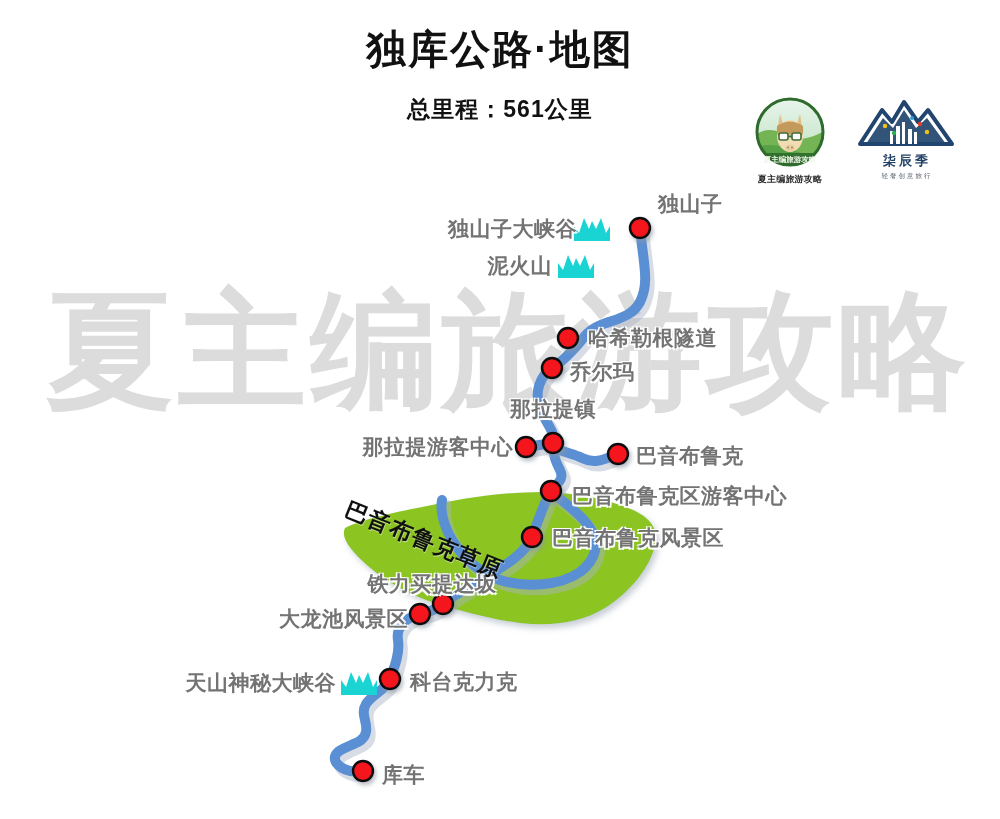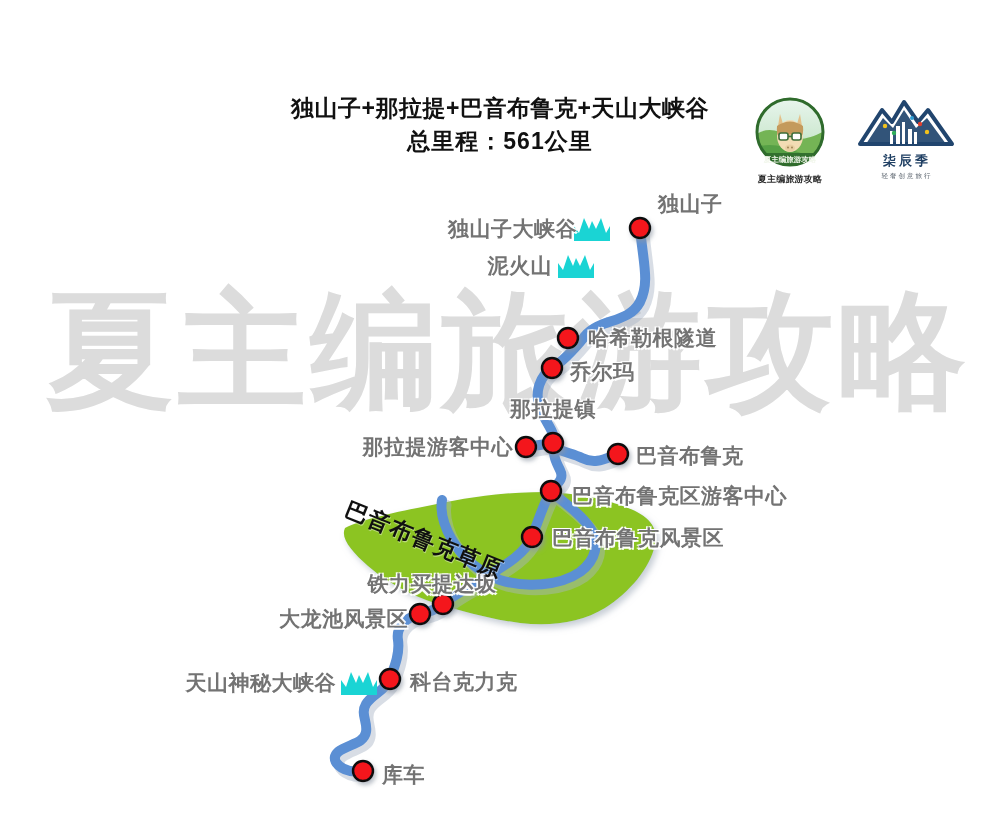--- a/index.html
+++ b/index.html
@@ -288,23 +288,23 @@
           <path d="M1 25 L1 10 L6 17 L11 2 L16 13 L19 5 L23 13 L28 2 L33 17 L37 10 L37 25 Z" fill="#1ad4d4"></path>
         </svg></div>
       <div class="map-label left" style="left: 336px; top: 683px;">天山神秘大峡谷</div>
     </div>
 
   <div id="grass-label">巴音布鲁克草原</div>
 </div>
 
 <div id="header">
 
+  <div id="page-title">独库公路·地图</div>
 
   <div id="subtitle-block">
-    <div id="subtitle-line1">独山子+那拉提+巴音布鲁克+天山大峡谷</div>
     <div id="subtitle-line2">总里程：561公里</div>
   </div>
 
   <div id="logo-group">
 
     <div class="logo-badge" id="logo-xiazhubian">
       <svg width="72" height="72" viewBox="0 0 72 72">
         <defs>
           <clipPath id="cl-circle">
               <circle cx="36" cy="36" r="33"></circle>

